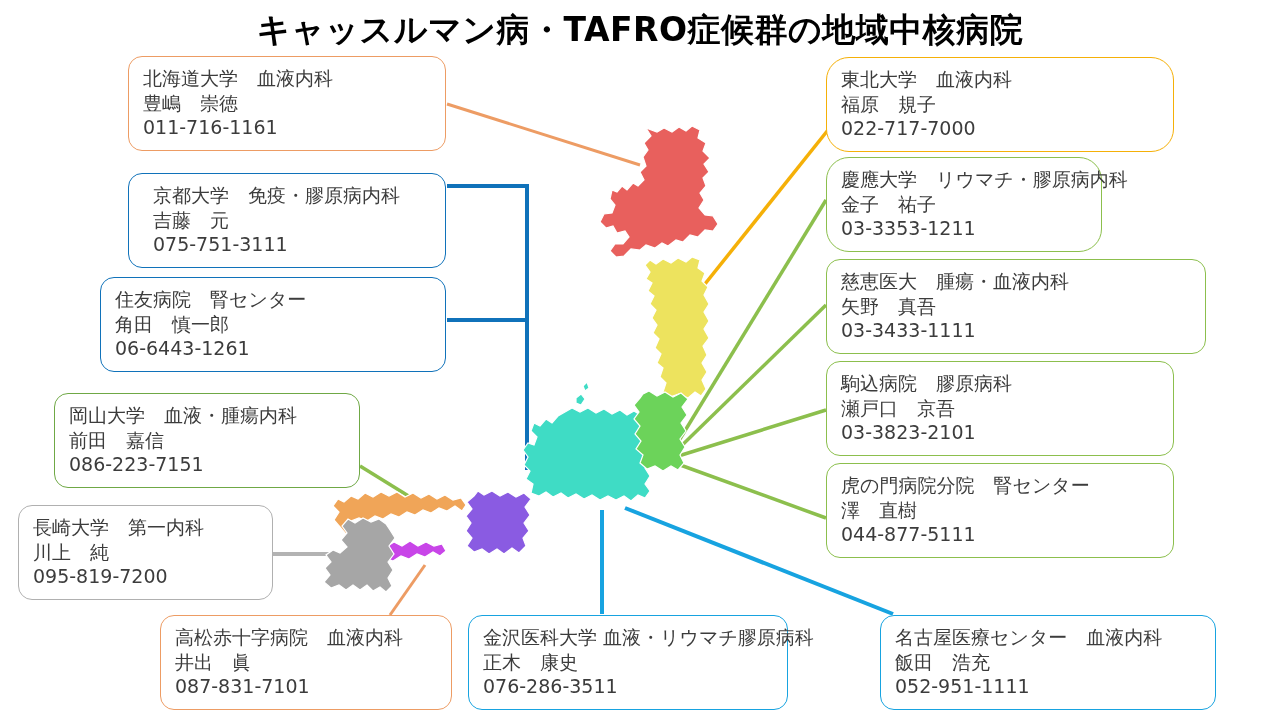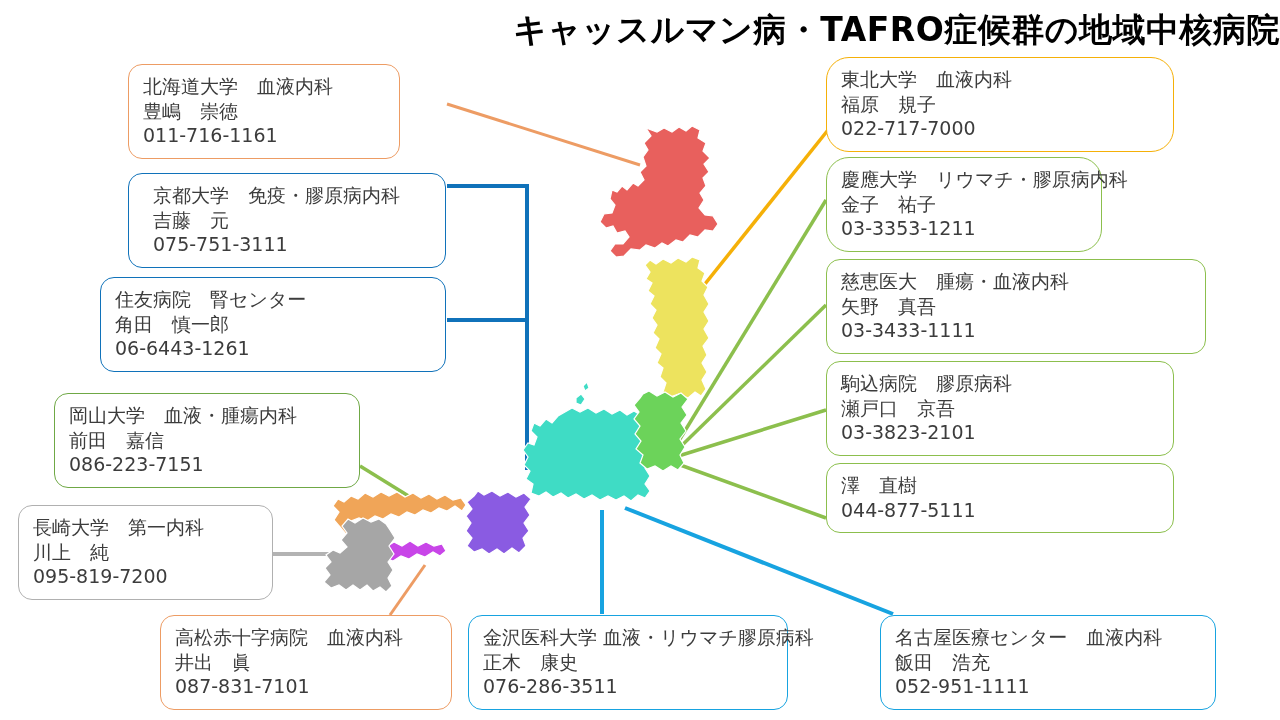--- a/index.html
+++ b/index.html
@@ -10,21 +10,21 @@
     overflow: hidden;
   }
   #stage {
     position: relative;
     width: 1280px; height: 720px;
     background: #ffffff;
   }
   #page-title {
     position: absolute;
     top: 8px; left: 0; width: 1280px;
-    text-align: right;
+    text-align: center;
     font-size: 33px;
     font-weight: bold;
     letter-spacing: 0.5px;
     color: #000000;
     font-family: "DejaVu Sans", "Liberation Sans", sans-serif;
     white-space: nowrap;
   }
   
   #map-layer {
     position: absolute;
@@ -135,21 +135,21 @@
 
       <path fill="#A6A6A6" d="M386,524 L379,519 L371,522 L363,518 L355,523 L348,519 L342,526 L347,533
            L341,540 L347,547 L340,553 L333,550 L326,555 L331,562 L325,568 L330,575
            L324,582 L331,588 L339,585 L346,590 L353,585 L360,590 L367,585 L373,591
            L380,587 L386,592 L392,586 L388,578 L393,570 L388,562 L394,554 L389,546
            L395,538 L390,530 Z"></path>
 
     </g>
   </svg>
 
-  <div class="info-box" style="left: 128px; top: 64px; width: 272px; border-color: rgb(237, 156, 100);">
+  <div class="info-box" style="left: 128px; top: 56px; width: 318px; border-color: rgb(237, 156, 100);">
     <span class="ln">北海道大学　血液内科</span>
     <span class="ln">豊嶋　崇徳</span>
     <span class="ln ln-tel">011-716-1161</span>
   </div>
 
   <div class="info-box" style="left: 128px; top: 173px; width: 318px; border-color: rgb(16, 114, 186); padding-left: 24px;">
     <span class="ln">京都大学　免疫・膠原病内科</span>
     <span class="ln">吉藤　元</span>
     <span class="ln ln-tel">075-751-3111</span>
   </div>
@@ -190,20 +190,21 @@
     <span class="ln ln-tel">03-3433-1111</span>
   </div>
 
   <div class="info-box" style="left: 826px; top: 361px; width: 348px; border-color: rgb(140, 191, 77);">
     <span class="ln">駒込病院　膠原病科</span>
     <span class="ln">瀬戸口　京吾</span>
     <span class="ln ln-tel">03-3823-2101</span>
   </div>
 
   <div class="info-box" style="left: 826px; top: 463px; width: 348px; border-color: rgb(140, 191, 77);">
+    <span class="ln">虎の門病院分院　腎センター</span>
     <span class="ln">澤　直樹</span>
     <span class="ln ln-tel">044-877-5111</span>
   </div>
 
   <div class="info-box" style="left: 160px; top: 615px; width: 292px; border-color: rgb(237, 156, 100);">
     <span class="ln">高松赤十字病院　血液内科</span>
     <span class="ln">井出　眞</span>
     <span class="ln ln-tel">087-831-7101</span>
   </div>
 

